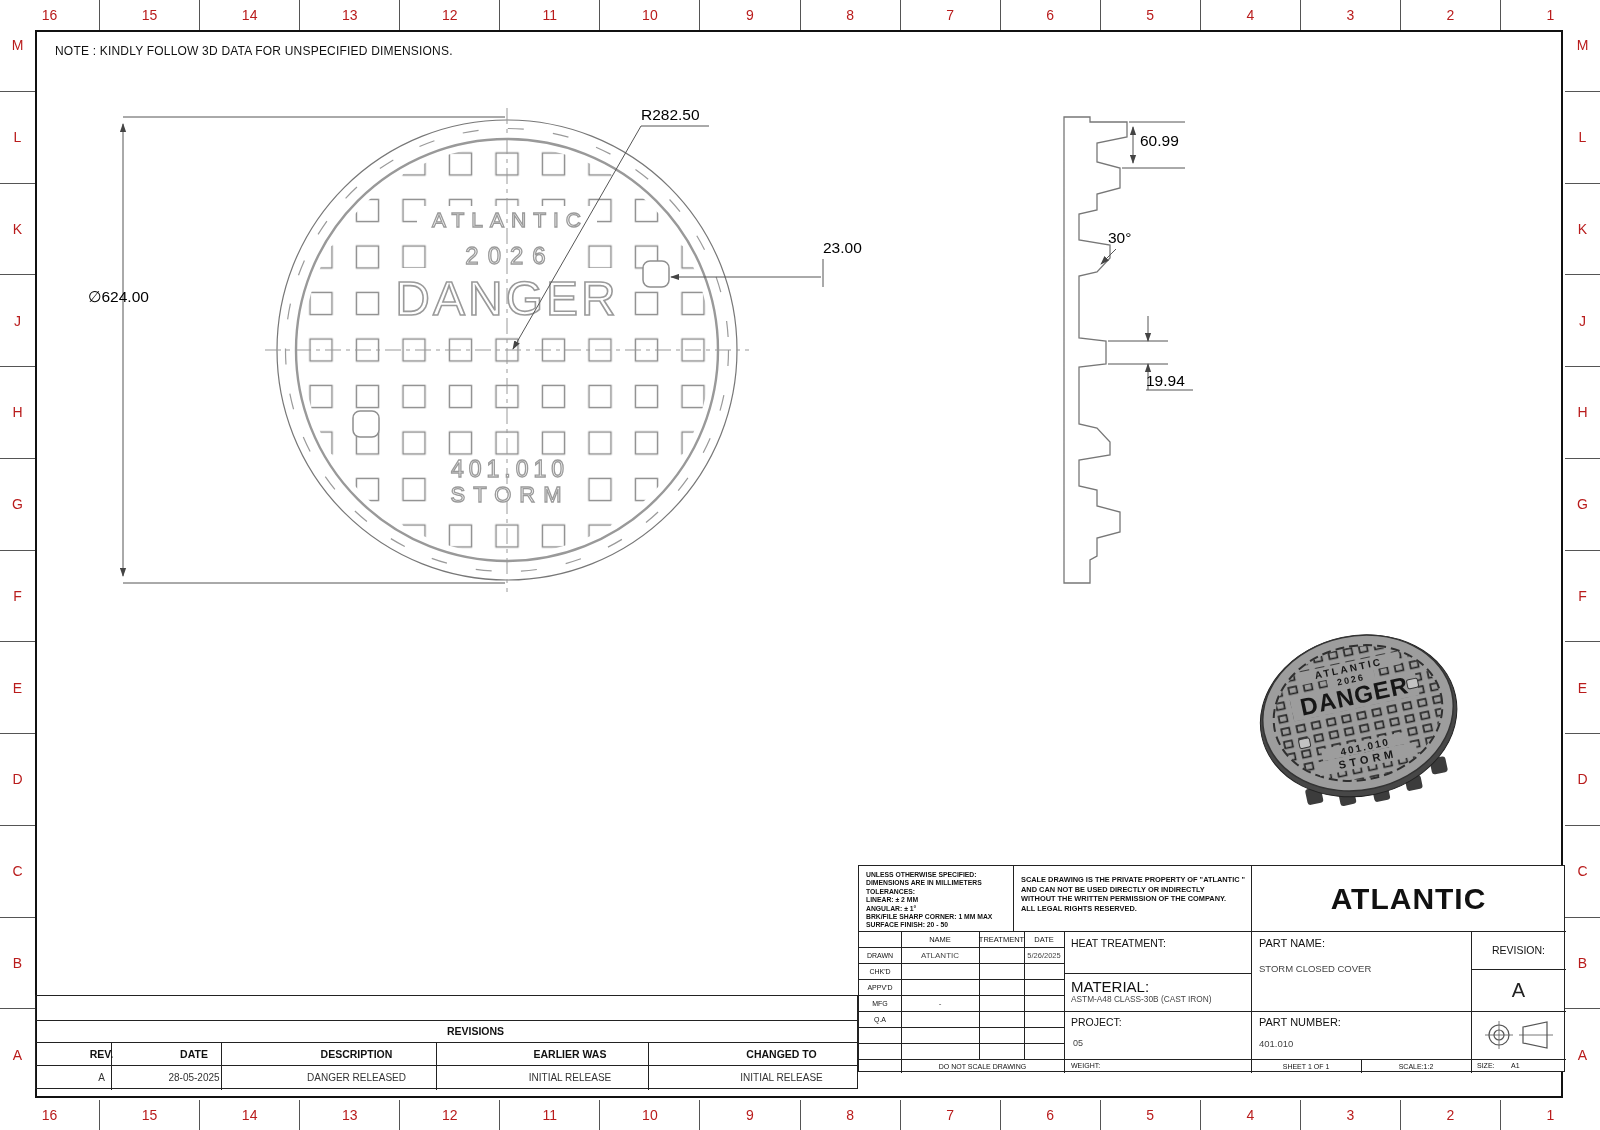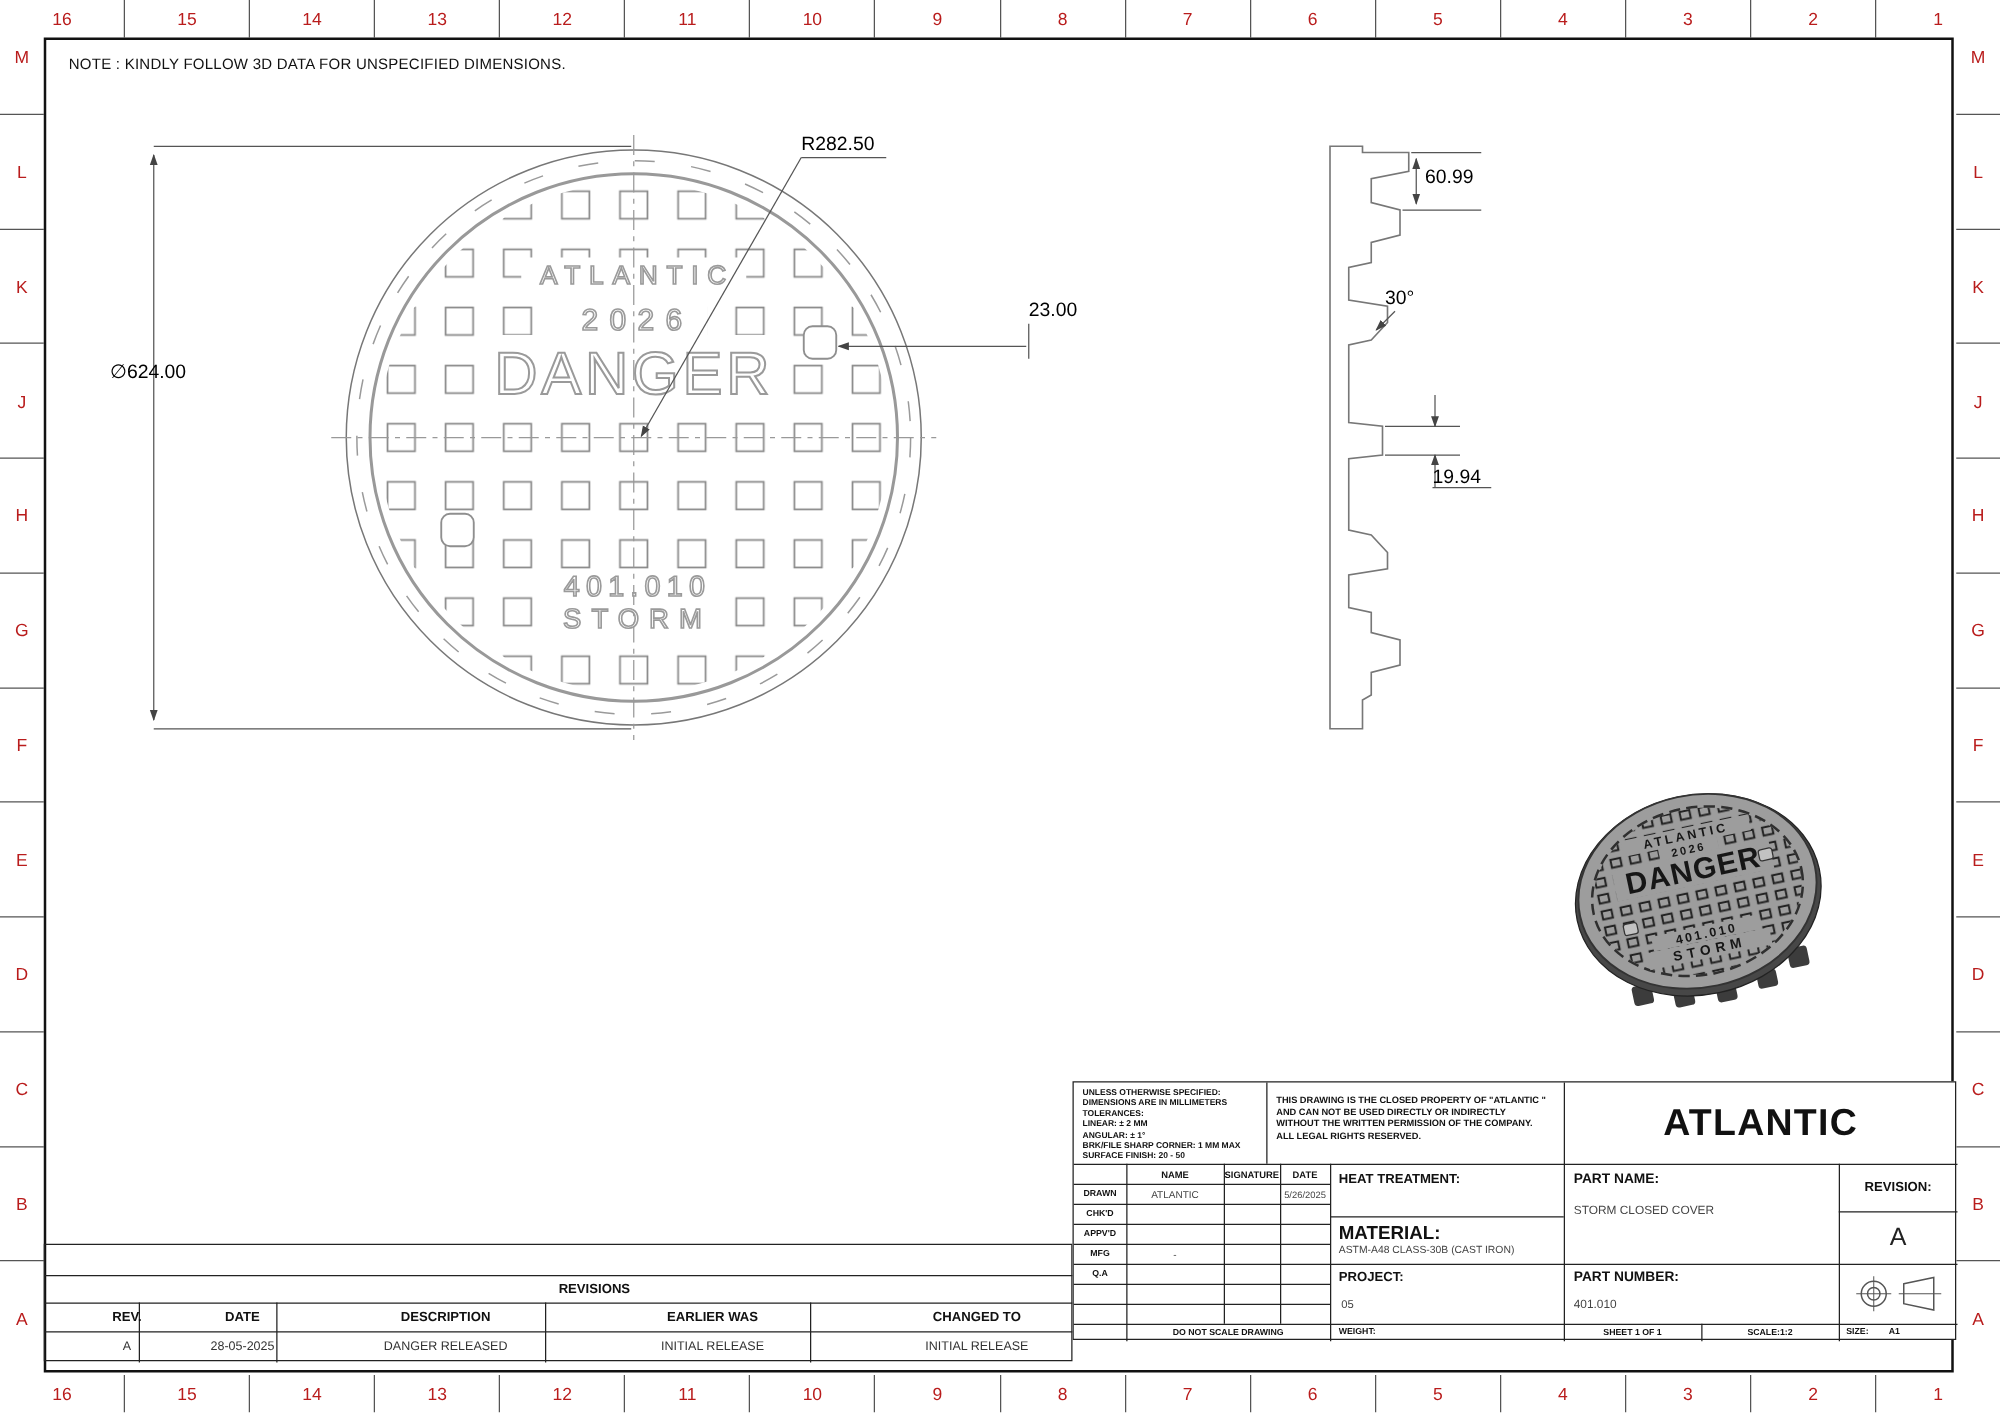--- a/index.html
+++ b/index.html
@@ -30,21 +30,21 @@
   
   .rev{position:absolute;left:35px;top:995px;width:823px;height:94px;
     border:1.5px solid #222;box-sizing:border-box;font-size:10.5px;}
   .rev .txt{position:absolute;display:flex;align-items:center;justify-content:center;margin-left:28px;}
   .rev .hdr{font-weight:bold;color:#111;}
   .rev .val{color:#333;font-size:10px;}
   
   .tb{position:absolute;left:858px;top:865px;width:707px;height:207px;
     border:1.5px solid #222;box-sizing:border-box;background:#fff;}
   .tb .txt{position:absolute;white-space:nowrap;}
-  .tb .lbl{font-weight:bold;color:#111;}
+  .tb .lbl{font-weight:normal;color:#111;}
   .tb .val{color:#444;}
   .tol{font-size:6.8px;line-height:8.4px;font-weight:bold;color:#111;}
   .prop{font-size:7.4px;line-height:9.6px;font-weight:bold;color:#111;}
   .company{position:absolute;left:392px;top:0;width:315px;height:65px;
     display:flex;align-items:center;justify-content:center;
     font-size:30px;font-weight:bold;letter-spacing:1px;}
   .ctr{display:flex;align-items:center;justify-content:center;}
 </style>
 </head>
 <body>
@@ -291,29 +291,29 @@
     <div>UNLESS OTHERWISE SPECIFIED:</div>
     <div>DIMENSIONS ARE IN MILLIMETERS</div>
     <div>TOLERANCES:</div>
     <div>LINEAR: ± 2 MM</div>
     <div>ANGULAR: ± 1°</div>
     <div>BRK/FILE SHARP CORNER: 1 MM MAX</div>
     <div>SURFACE FINISH: 20 - 50</div>
   </div>
 
   <div class="txt prop" style="left:162px;top:9px;width:228px;white-space:normal">
-    <div>THIS DRAWING IS THE CLOSED PROPERTY OF "ATLANTIC "</div>
+    <div>SCALE DRAWING IS THE PRIVATE PROPERTY OF "ATLANTIC "</div>
     <div>AND CAN NOT BE USED DIRECTLY OR INDIRECTLY</div>
     <div>WITHOUT THE WRITTEN PERMISSION  OF THE COMPANY.</div>
     <div>ALL LEGAL RIGHTS RESERVED.</div>
   </div>
   <div class="company">ATLANTIC</div>
 
   <div class="txt hdrcell ctr lbl" style="left:42px;top:65px;width:78px;height:16px;font-size:7.5px">NAME</div>
-  <div class="txt ctr lbl" style="left:120px;top:65px;width:45px;height:16px;font-size:7.5px">SIGNATURE</div>
+  <div class="txt ctr lbl" style="left:120px;top:65px;width:45px;height:16px;font-size:7.5px">TREATMENT</div>
   <div class="txt ctr lbl" style="left:165px;top:65px;width:40px;height:16px;font-size:7.5px">DATE</div>
 
   <div class="txt ctr lbl" style="left:0;top:81px;width:42px;height:16px;font-size:7px">DRAWN</div>
   <div class="txt ctr val" style="left:42px;top:81px;width:78px;height:16px;font-size:8px">ATLANTIC</div>
   <div class="txt ctr val" style="left:165px;top:81px;width:40px;height:16px;font-size:7.5px">5/26/2025</div>
   <div class="txt ctr lbl" style="left:0;top:97px;width:42px;height:16px;font-size:7px">CHK'D</div>
   <div class="txt ctr lbl" style="left:0;top:113px;width:42px;height:16px;font-size:7px">APPV'D</div>
   <div class="txt ctr lbl" style="left:0;top:129px;width:42px;height:16px;font-size:7px">MFG</div>
   <div class="txt ctr val" style="left:42px;top:129px;width:78px;height:16px;font-size:8px">-</div>
   <div class="txt ctr lbl" style="left:0;top:145px;width:42px;height:16px;font-size:7px">Q.A</div>

